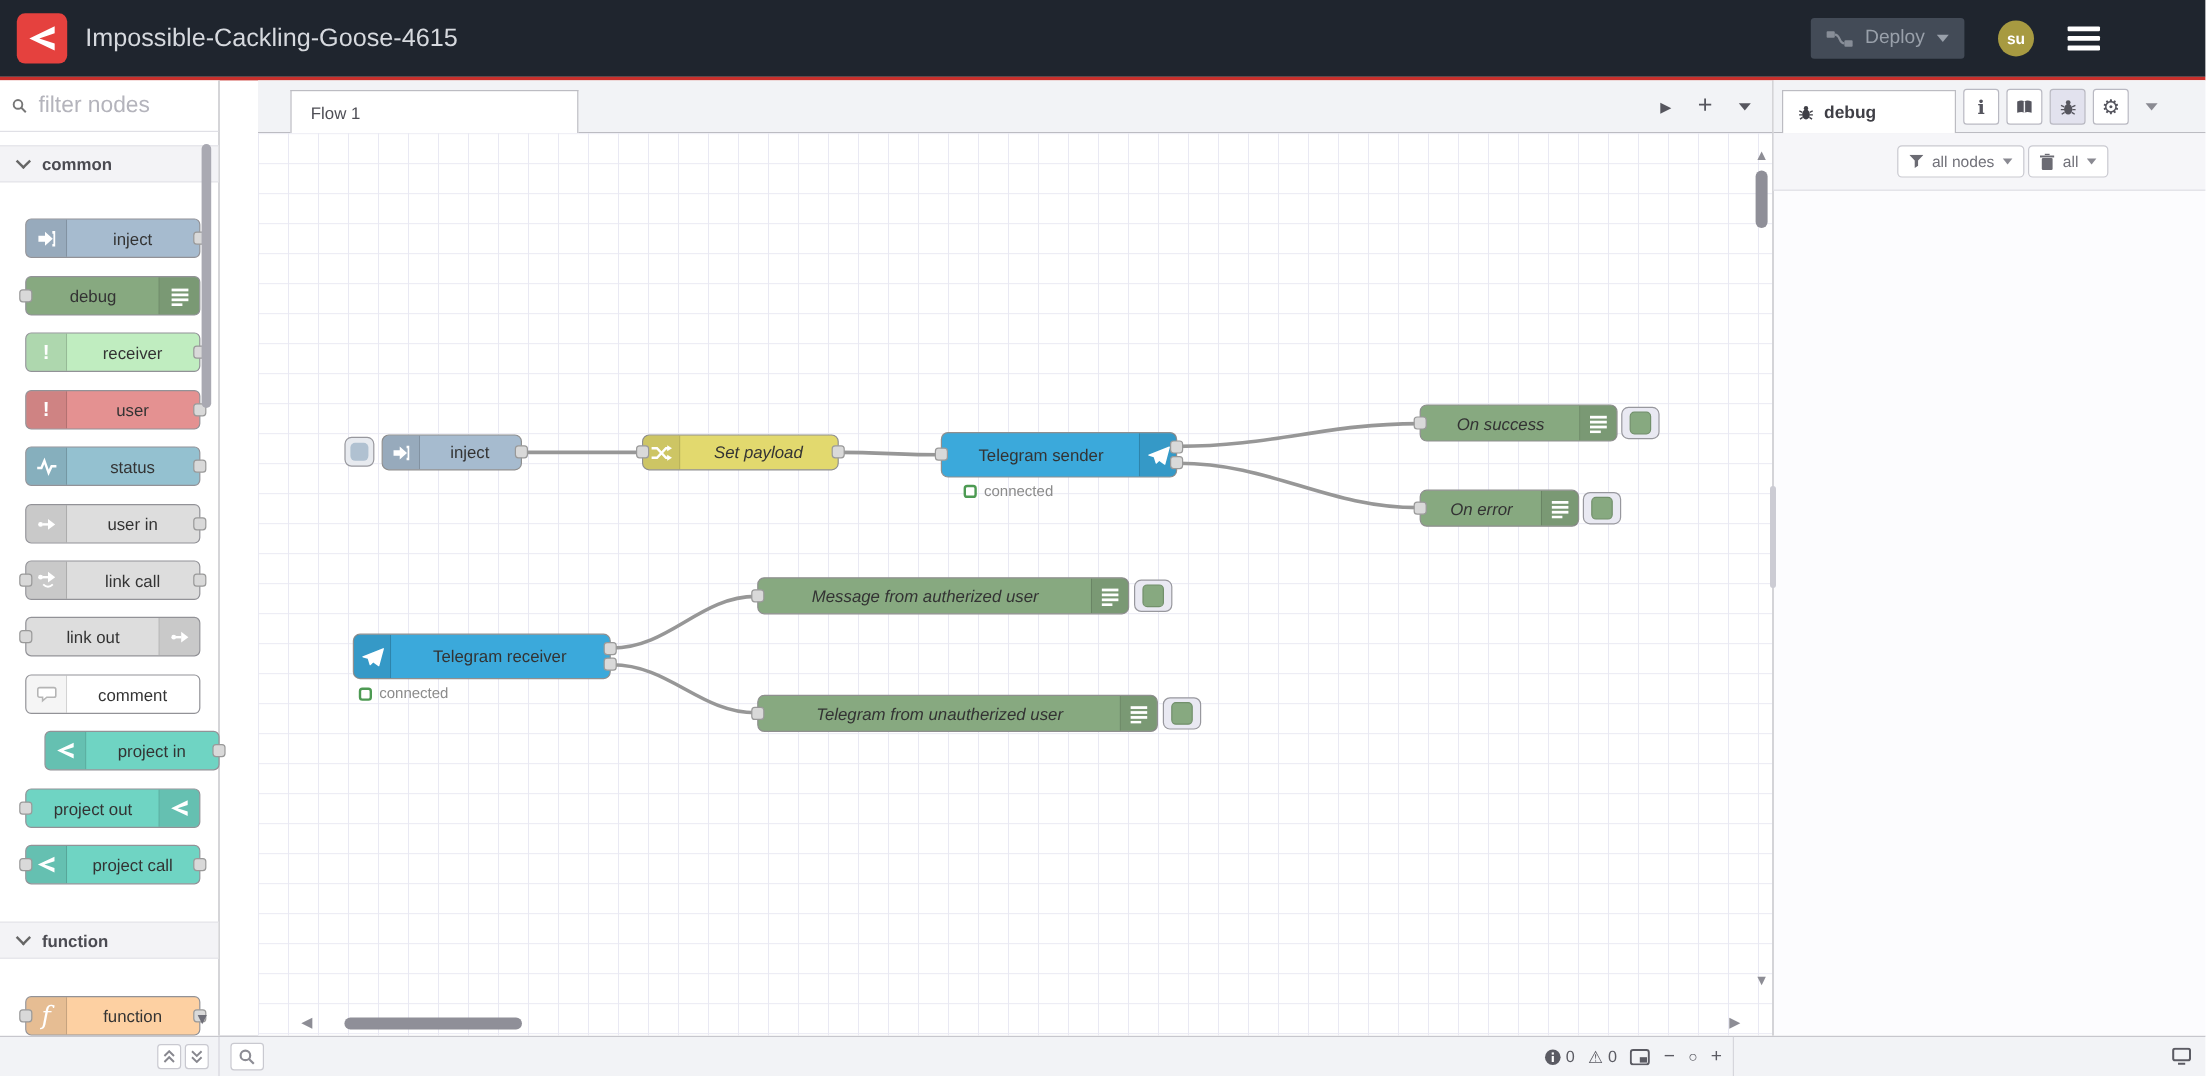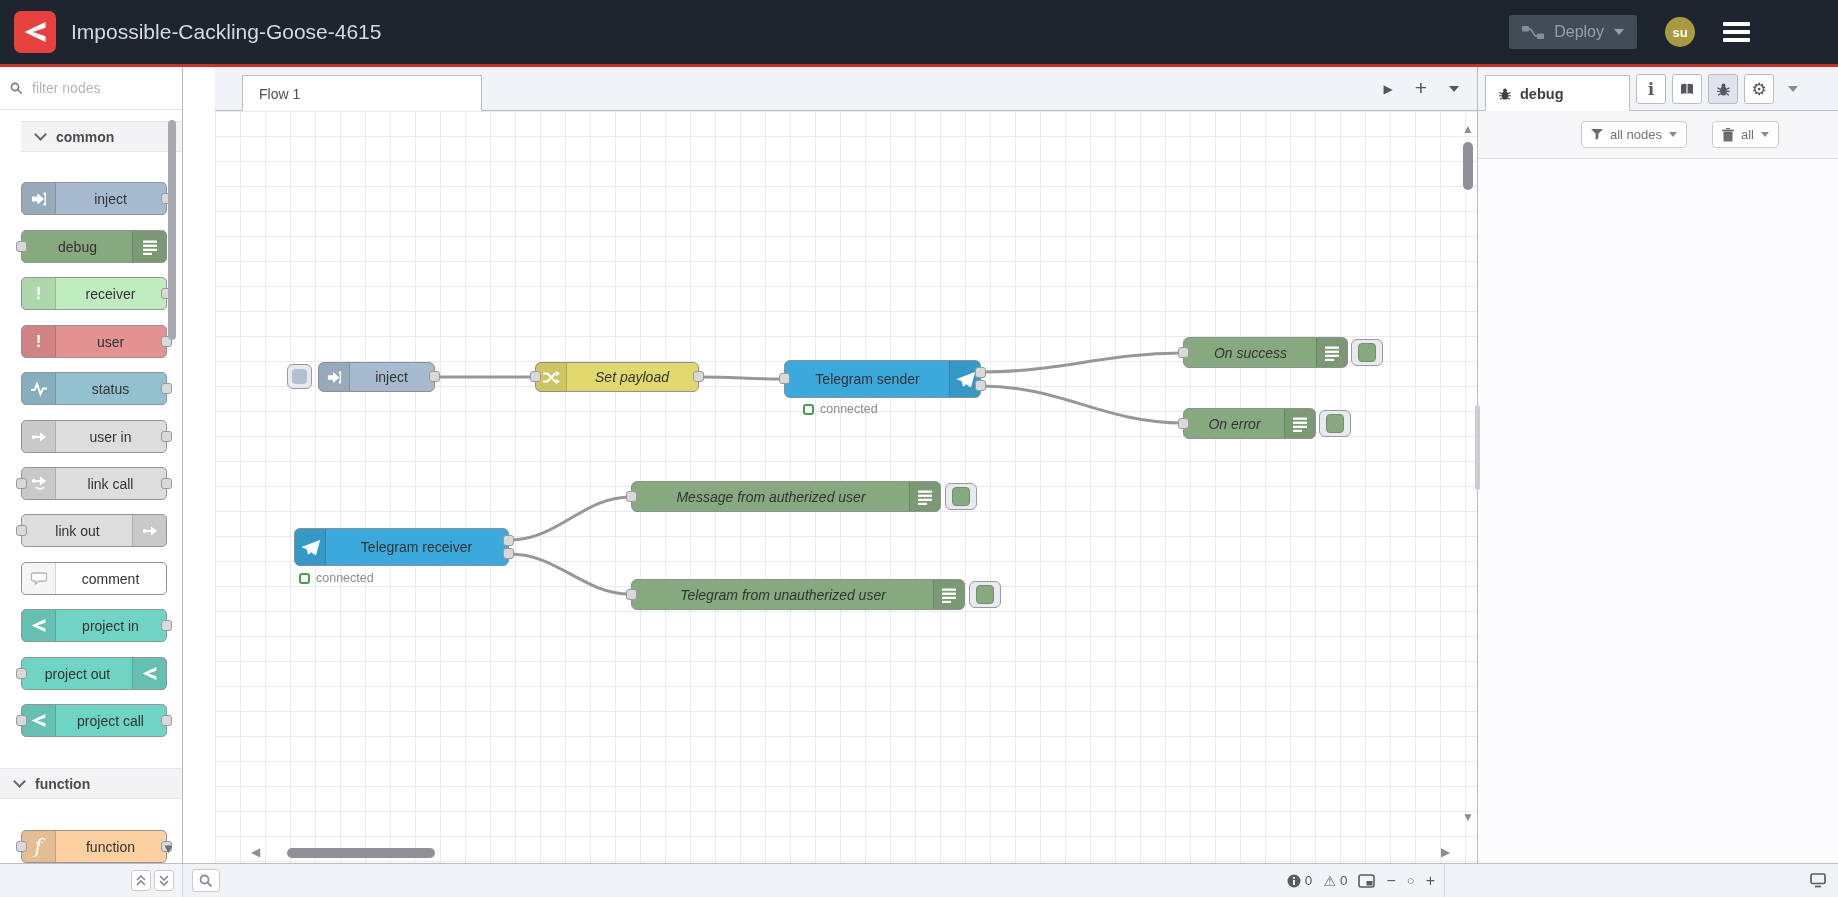--- a/index.html
+++ b/index.html
@@ -17,21 +17,21 @@
   .hamburger{margin-left:28px;margin-right:88px;display:flex;flex-direction:column;gap:4px;}
   .hamburger div{width:27px;height:4px;background:#fff;border-radius:1px;}
   .redline{height:3px;}
 
   
   .main{display:flex;height:796px;}
 
   
   .palette{width:183px;border-right:1px solid #b9b9be;background:#fff;position:relative;box-sizing:border-box;flex:none;}
   .pfilter{height:43px;border-bottom:1px solid #e0e0e6;display:flex;align-items:center;padding:0 10px;gap:7px;box-sizing:border-box;}
-  .pfilter input{border:none;outline:none;font-size:14px;color:#737373;width:125px;background:transparent;}
+  .pfilter input{border:none;outline:none;font-size:19px;color:#737373;width:125px;background:transparent;}
   .pfilter input::placeholder{color:#b4b4bc;}
   .pcat{position:absolute;left:0;right:0;height:31px;background:#f3f3f6;border-top:1px solid #e4e4e9;border-bottom:1px solid #e4e4e9;display:flex;align-items:center;gap:11px;padding-left:15px;font-weight:bold;color:#4b4b52;font-size:14px;box-sizing:border-box;}
   .cat-chev{width:7px;height:7px;border-right:2px solid #666;border-bottom:2px solid #666;transform:rotate(45deg);margin-top:-4px;flex:none;}
   .pitem{position:absolute;left:21px;width:146px;height:33px;border:1px solid #929297;border-radius:5px;box-sizing:border-box;font-size:14px;color:#333;}
   .strip{position:absolute;top:0;bottom:0;width:33px;background:rgba(0,0,0,0.09);display:flex;align-items:center;justify-content:center;}
   .strip.l{left:0;border-right:1px solid rgba(0,0,0,0.14);border-radius:4px 0 0 4px;}
   .strip.r{right:0;border-left:1px solid rgba(0,0,0,0.14);border-radius:0 4px 4px 0;}
   .strip.faint{background:rgba(0,0,0,0.04);}
   .plabel{position:absolute;top:0;bottom:0;left:0;right:0;display:flex;align-items:center;justify-content:center;white-space:nowrap;}
   .plabel.il{left:33px;} .plabel.ir{right:33px;}
@@ -137,21 +137,21 @@
 
     <aside class="palette">
       <div class="pfilter">
         <svg width="13" height="13">
             <circle cx="5" cy="5" r="3.6" fill="none" stroke="#777" stroke-width="1.6"></circle>
             <path d="M7.8 7.8 11.5 11.5" stroke="#777" stroke-width="1.6"></path>
           </svg>
         <input type="text" placeholder="filter nodes" style="">
       </div>
 
-      <div class="pcat" style="top:54px;margin-left:21px;">
+      <div class="pcat" style="top:54px;">
         <span class="cat-chev"></span>
         <span>common</span>
       </div>
 
       <div class="pitem" style="top: 115px; background-color: rgb(166, 187, 207);">
         <span class="strip l">
             <svg width="16" height="16" viewBox="0 0 16 16">
               <path fill="#fff" d="M1 5.5h5.5V2.2L13 8l-6.5 5.8v-3.3H1z"></path>
               <path fill="#fff" d="M12.6 1.5H15v13h-2.4v-2.2h.9V3.7h-.9z"></path>
             </svg>
@@ -247,21 +247,21 @@
 
       <div class="pitem" style="top: 495px; background-color: rgb(255, 255, 255);">
         <span class="strip l faint">
             <svg width="18" height="17">
               <path d="M3 3h12a1.5 1.5 0 0 1 1.5 1.5v5A1.5 1.5 0 0 1 15 11H9l-3.5 3v-3H3A1.5 1.5 0 0 1 1.5 9.5v-5A1.5 1.5 0 0 1 3 3z" fill="#fff" stroke="#b5b5b5" stroke-width="1.3"></path>
             </svg>
           </span>
         <span class="plabel il">comment</span>
       </div>
 
-      <div class="pitem" style="top: 542px; background-color: rgb(111, 212, 195);">
+      <div class="pitem" style="top: 542px; background-color: rgb(111, 212, 195); margin-left: 16px;">
         <span class="strip l">
             <svg width="17" height="17" viewBox="0 0 16 16">
               <path fill="#fff" d="M14.5 1.8v3.6L6.6 8l7.9 2.6v3.6L1.5 8z"></path>
             </svg>
           </span>
         <span class="plabel il">project in</span>
         <span class="pport r"></span>
       </div>
 
       <div class="pitem" style="top: 590px; background-color: rgb(111, 212, 195);">
@@ -508,21 +508,21 @@
         </div>
       </div>
       <div class="sub-toolbar">
         <div class="pill-btn" style="right:151px;">
           <svg width="12" height="11">
               <path fill="#6b6b73" d="M0 0h12L7.4 4.8v4.4L4.6 11V4.8z"></path>
             </svg>
           <span>all nodes</span>
           <span class="chev-down"></span>
         </div>
-        <div class="pill-btn" style="right:59px;">
+        <div class="pill-btn" style="right:81px;">
           <svg width="12" height="14">
               <g fill="#6b6b73">
                 <rect x="1.5" y="3.6" width="9" height="10" rx="1"></rect>
                 <rect x="0" y="1.6" width="12" height="1.6"></rect>
                 <rect x="4" y="0" width="4" height="1.2"></rect>
               </g>
             </svg>
           <span>all</span>
           <span class="chev-down"></span>
         </div>

